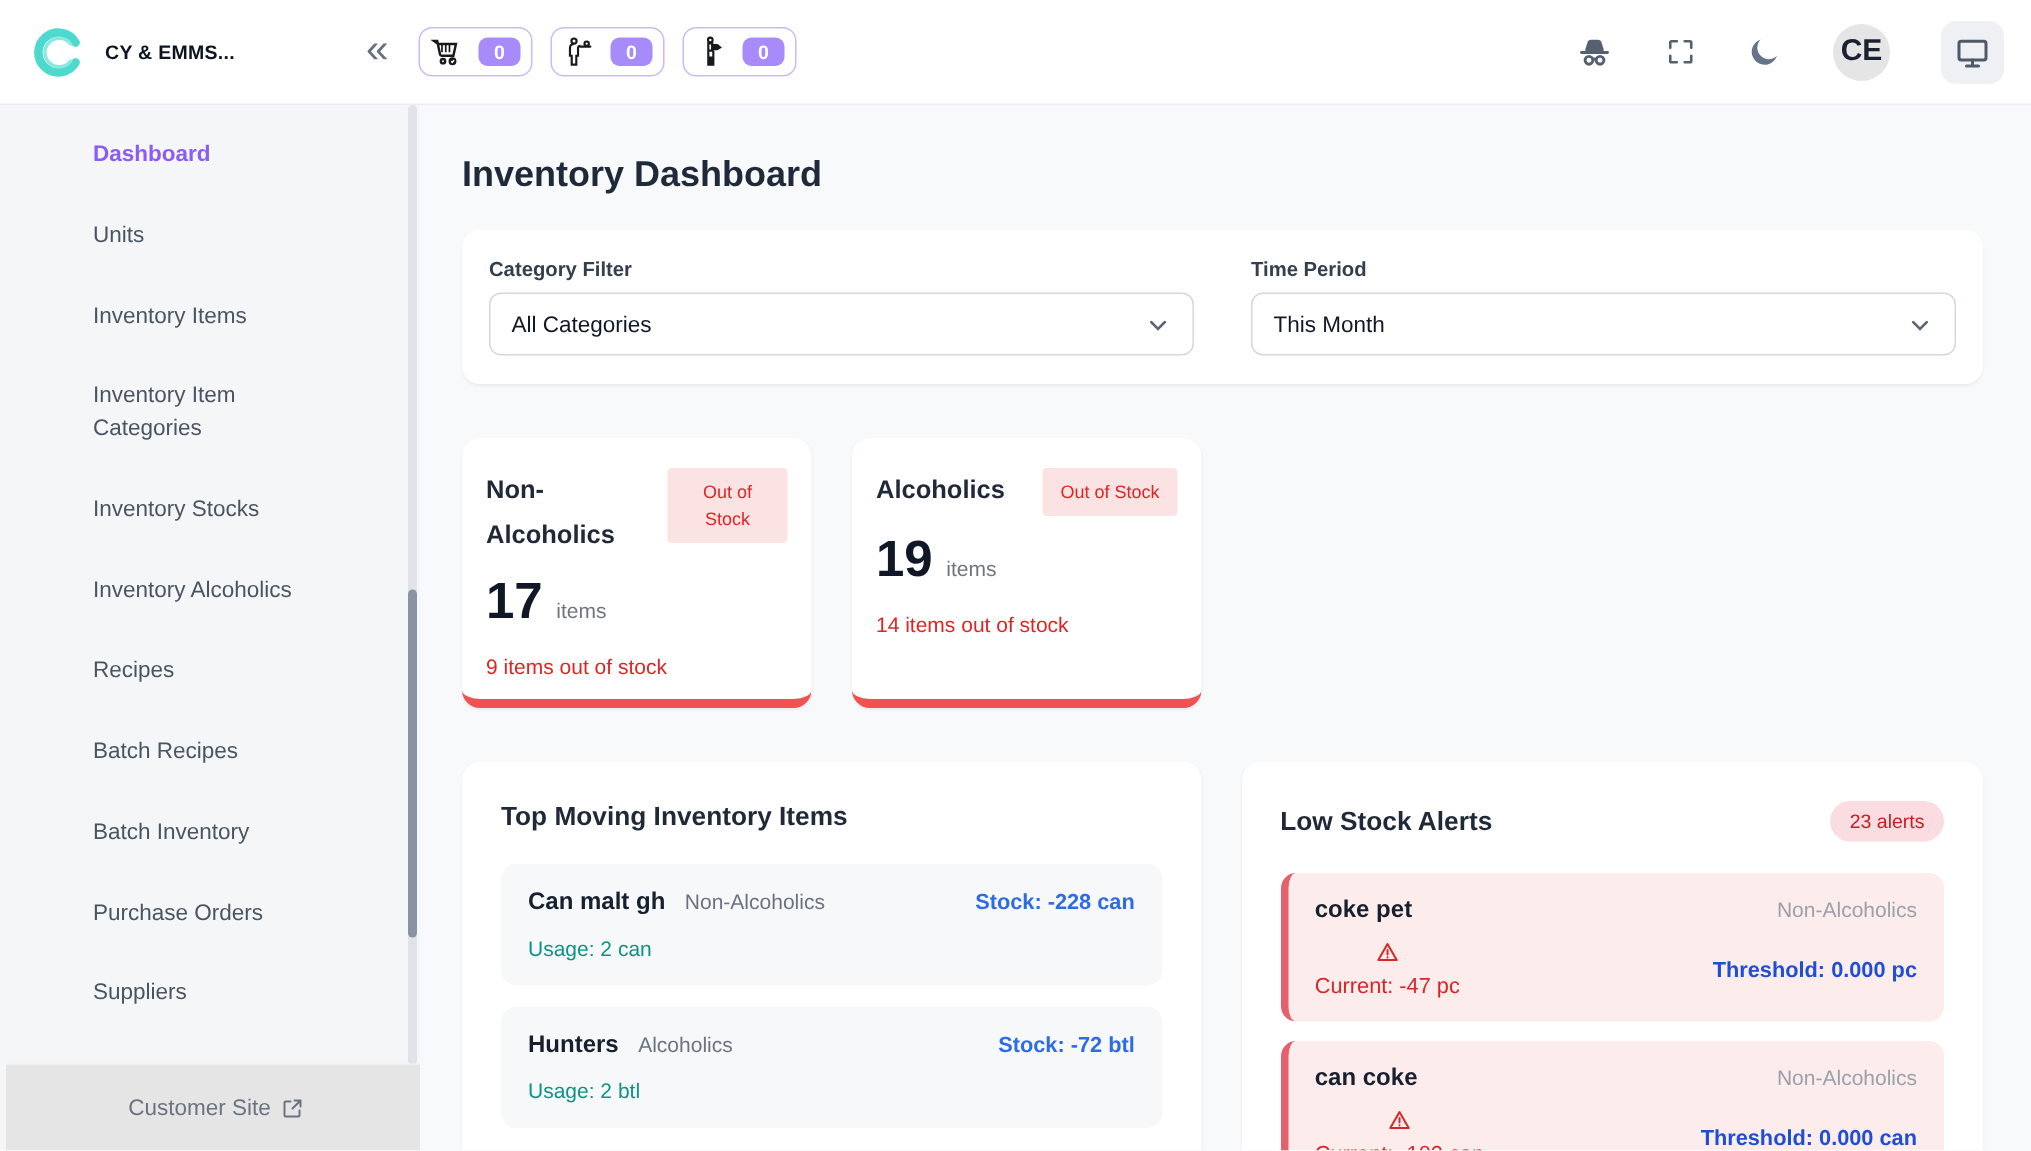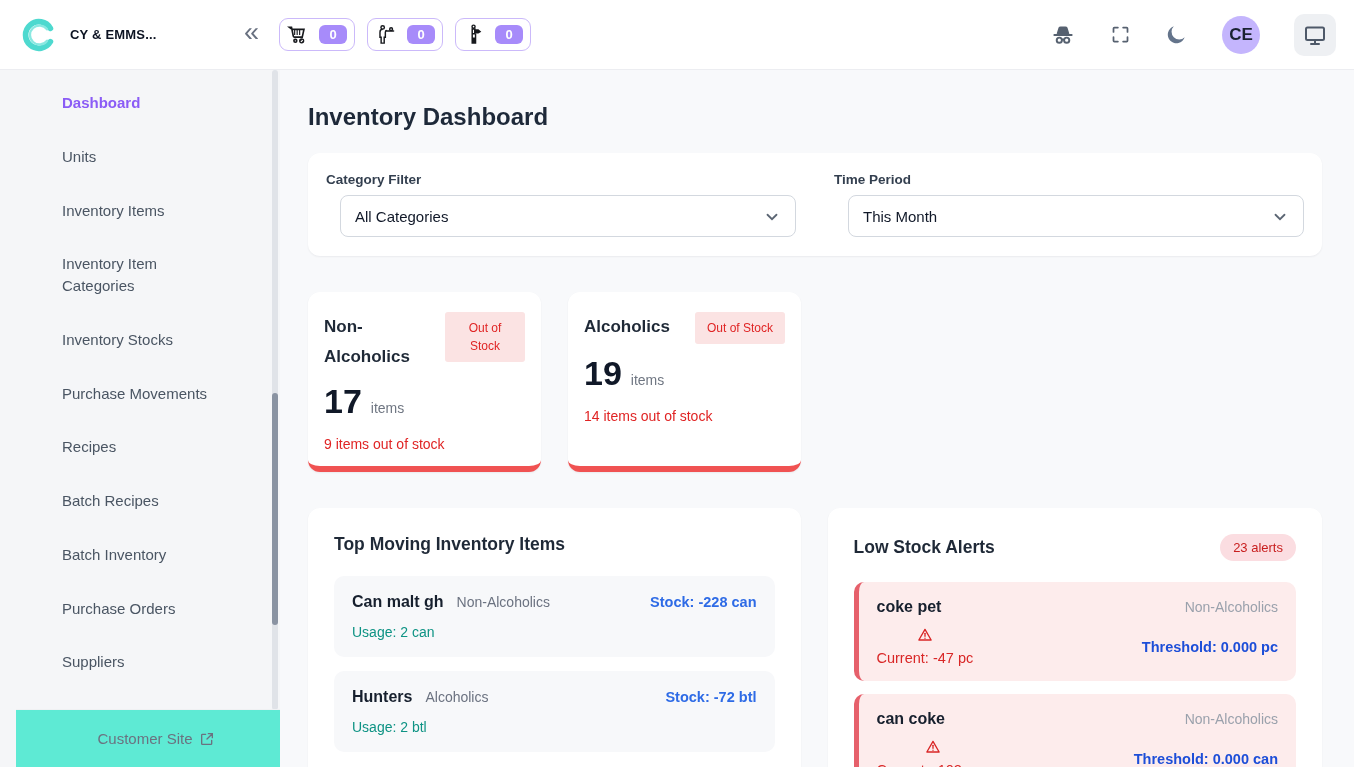--- a/index.html
+++ b/index.html
@@ -9,46 +9,46 @@
   
   .header { height:70px; background:#fff; border-bottom:1px solid #ecedf1; display:flex; align-items:center; padding:0 18px 0 20px; }
   .brand { display:flex; align-items:center; gap:12px; width:216px; flex:none; }
   .brand-title { font-size:13px; font-weight:800; color:#0c1322; letter-spacing:.2px; white-space:nowrap; }
   .collapse { font-size:27px; color:#697180; line-height:1; cursor:pointer; margin:0 10px 4px 8px; flex:none; }
   .counters { display:flex; gap:12px; margin-left:10px; }
   .counter-btn { display:flex; align-items:center; gap:9px; border:1.5px solid #cbb9fa; border-radius:9px; background:#fff; padding:4px 7px; height:33px; cursor:pointer; }
   .counter-badge { background:#a78bfa; color:#fff; font-size:13px; font-weight:700; border-radius:6px; padding:2px 0; min-width:28px; text-align:center; }
   .hdr-right { margin-left:auto; display:flex; align-items:center; gap:34px; }
   .hdr-icon { color:#566170; display:flex; align-items:center; cursor:pointer; }
-  .avatar { width:38px; height:38px; border-radius:50%; background:#c4b5fd; color:#1a2232; font-size:17px; font-weight:600; display:flex; align-items:center; justify-content:center; cursor:pointer; }
+  .avatar { width:38px; height:38px; border-radius:50%; background:#e5e5e5; color:#1a2232; font-size:20px; font-weight:600; display:flex; align-items:center; justify-content:center; cursor:pointer; }
   .monitor-btn { width:42px; height:42px; border-radius:10px; background:#eef0f3; display:flex; align-items:center; justify-content:center; cursor:pointer; }
 
   
   .shell { display:flex; height:697px; }
 
   
   .sidebar { width:280px; flex:none; background:#f5f6f8; position:relative; overflow:hidden; }
   .nav { padding-top:6px; height:640px; overflow:hidden; }
   .nav-item { padding:16px 58px 16px 62px; font-size:15px; color:#4a5563; line-height:1.45; cursor:pointer; width:100%; }
   .nav-item.active { font-weight:700; color:#8b5cf6; }
   .sb-track { position:absolute; top:0; right:2px; width:6px; height:640px; background:#e0e3e8; border-radius:3px; }
   .sb-thumb { position:absolute; top:323px; right:2px; width:6px; height:232px; background:#8a93a2; border-radius:3px; cursor:grab; }
-  .sb-footer { position:absolute; left:16px; bottom:0; width:280px; height:57px; background:#5eead4; display:flex; align-items:center; justify-content:center; gap:6px; box-shadow:0 -1px 0 #f0f1f3; }
+  .sb-footer { position:absolute; left:4px; bottom:0; width:280px; height:57px; background:#e5e5e5; display:flex; align-items:center; justify-content:center; gap:6px; box-shadow:0 -1px 0 #f0f1f3; }
   .sb-footer-link { font-size:15px; color:#6b7280; cursor:pointer; display:flex; align-items:center; gap:6px; }
 
   
   .content { flex:1; padding:33px 32px 0 28px; overflow:hidden; }
   .page-title { font-size:24px; font-weight:800; color:#1e2939; margin-bottom:22px; }
 
   .card { background:#fff; border-radius:12px; box-shadow:0 1px 2px rgba(16,24,40,.06); }
 
   .filter-card { display:flex; gap:38px; padding:19px 18px; }
   .filter { flex:1; }
   .filter-label { font-size:13.5px; font-weight:600; color:#333f4f; margin-bottom:8px; }
-  .select { position:relative; height:42px; border:1px solid #d3d8df; border-radius:8px; background:#fff; display:flex; align-items:center; padding:0 40px 0 14px; font-size:15px; color:#101828; cursor:pointer;margin-left:14px; }
+  .select { position:relative; height:42px; border:1px solid #d3d8df; border-radius:8px; background:#fff; display:flex; align-items:center; padding:0 40px 0 14px; font-size:15px; color:#101828; cursor:pointer; }
   .select .chev { position:absolute; right:14px; top:12px; color:#5b6573; }
 
   .stats-row { display:flex; gap:27px; margin-top:36px; }
   .stat-card { width:233px; height:180px; border-bottom:6px solid #f05252; padding:20px 16px 0; }
   .stat-head { display:flex; align-items:flex-start; justify-content:space-between; gap:8px; }
   .stat-title { font-size:17px; font-weight:700; color:#1f2937; line-height:1.75; }
   .stat-badge { background:#fbe3e3; color:#e02424; font-size:12px; border-radius:3px; padding:7px 12px; text-align:center; line-height:1.5; flex:none; }
   .stat-card.compact .stat-badge { max-width:80px; }
   .stat-count-row { display:flex; align-items:baseline; gap:9px; margin-top:10px; }
   .stat-count { font-size:34px; font-weight:800; color:#101828; }
@@ -173,21 +173,21 @@
         <div class="nav-item active">Dashboard</div>
 
         <div class="nav-item">Units</div>
 
         <div class="nav-item">Inventory Items</div>
 
         <div class="nav-item">Inventory Item Categories</div>
 
         <div class="nav-item">Inventory Stocks</div>
 
-        <div class="nav-item">Purchase Movements</div>
+        <div class="nav-item">Inventory Alcoholics</div>
 
         <div class="nav-item">Recipes</div>
 
         <div class="nav-item">Batch Recipes</div>
 
         <div class="nav-item">Batch Inventory</div>
 
         <div class="nav-item">Purchase Orders</div>
 
         <div class="nav-item">Suppliers</div>

